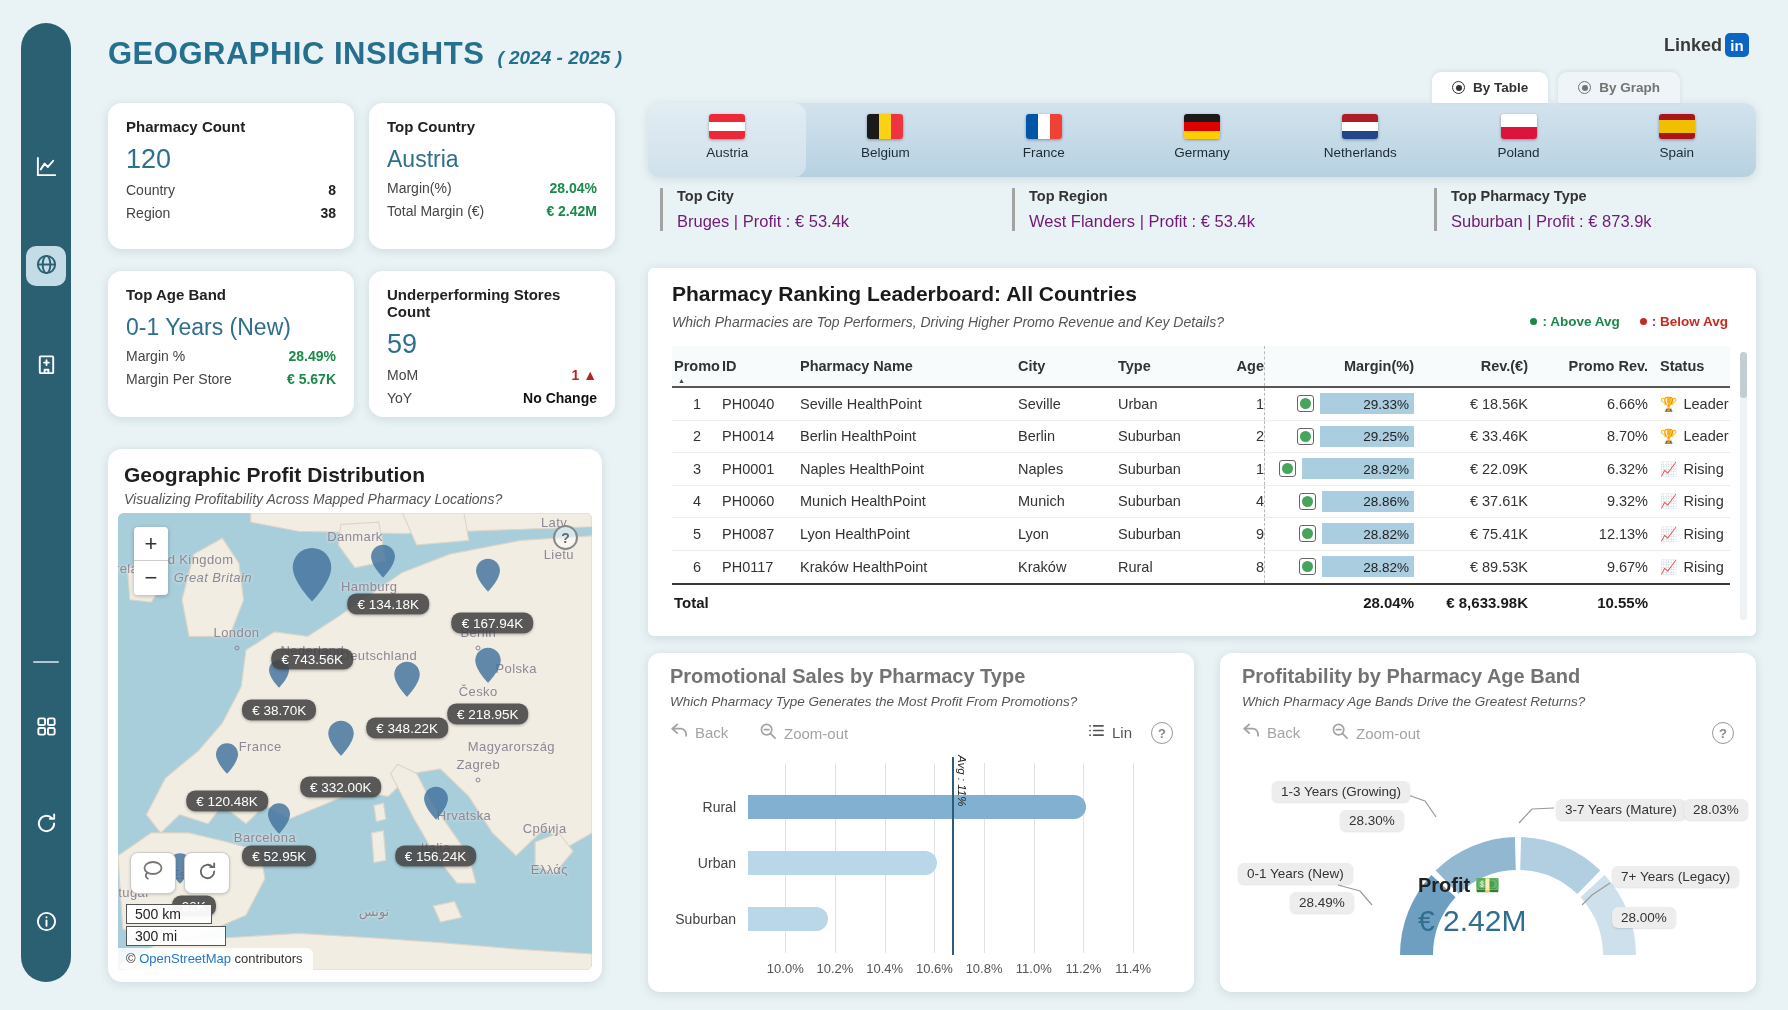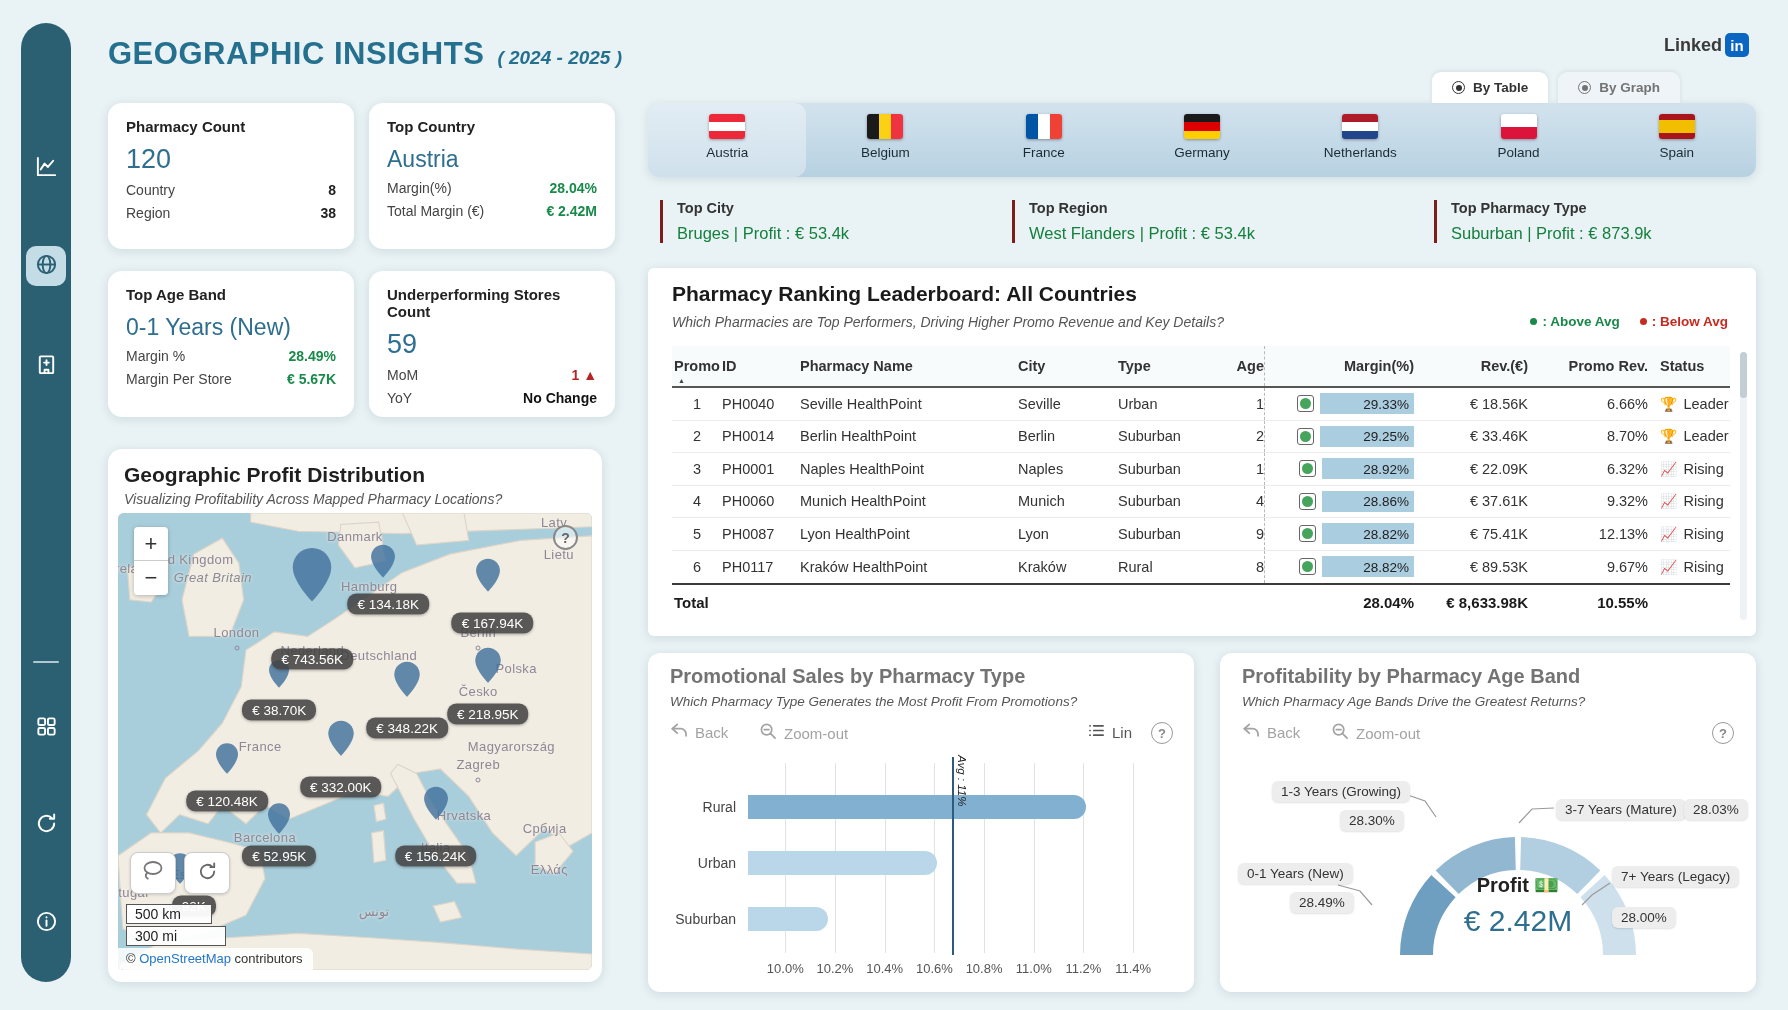--- a/index.html
+++ b/index.html
@@ -106,23 +106,23 @@
   .flag-be { background:linear-gradient(90deg,#1a1a1a 33%,#fbd116 33% 66%,#ef3340 66%); }
   .flag-fr { background:linear-gradient(90deg,#0055a4 33%,#fff 33% 66%,#ef4135 66%); }
   .flag-de { background:linear-gradient(180deg,#1a1a1a 33%,#dd0000 33% 66%,#ffce00 66%); }
   .flag-it { background:linear-gradient(90deg,#009246 33%,#fff 33% 66%,#ce2b37 66%); }
   .flag-nl { background:linear-gradient(180deg,#ae1c28 33%,#fff 33% 66%,#21468b 66%); }
   .flag-pl { background:linear-gradient(180deg,#fff 50%,#dc143c 50%); }
   .flag-es { background:linear-gradient(180deg,#aa151b 25%,#f1bf00 25% 75%,#aa151b 75%); }
 
   
   #topStats { position:absolute; left:660px; top:188px; width:1096px; height:56px; }
-  .stat { position:absolute; top:12px; border-left:3px solid #7f1d1d; padding-left:14px; }
+  .stat { position:absolute; top:0; border-left:3px solid #a3a3a3; padding-left:14px; }
   .stat-label { font-size:14.5px; font-weight:600; color:#333; }
-  .stat-value { font-size:16.5px; color:#15803d; margin-top:8px; }
+  .stat-value { font-size:16.5px; color:#701a75; margin-top:8px; }
 
   
   #lbCard { position:absolute; left:648px; top:268px; width:1108px; height:368px;
     background:#fff; border-radius:6px; box-shadow:0 2px 10px rgba(90,130,150,.20); }
   #lbTitle { position:absolute; left:24px; top:14px; font-size:21px; font-weight:800; color:#1a1a1a; }
   #lbSub { position:absolute; left:24px; top:46px; font-size:14px; font-style:italic; color:#555; }
   #lbLegend { position:absolute; right:28px; top:46px; display:flex; gap:20px; font-size:13.5px; }
   .legend-item { display:flex; align-items:center; gap:5px; font-weight:600; }
   .legend-dot { width:7px; height:7px; border-radius:50%; }
   #lbTable { position:absolute; left:24px; right:26px; top:78px; }
@@ -179,21 +179,21 @@
   .cat-label { position:absolute; left:0; width:88px; text-align:right; font-size:14px; color:#444; }
   #avgLine { position:absolute; top:4px; width:2px; height:198px; background:#2e5a7d; }
   #avgLabel { position:absolute; font-size:11.5px; font-style:italic; color:#222;
     transform:rotate(90deg); transform-origin:left top; white-space:nowrap; }
 
   
   #gaugeSvg { position:absolute; left:158px; top:152px; }
   .gpill { position:absolute; background:#ededed; border-radius:6px; padding:3px 9px;
     font-size:13.5px; color:#333; white-space:nowrap; box-shadow:0 1px 2px rgba(0,0,0,.12); z-index:3; }
   #gaugeLines { position:absolute; left:0; top:0; width:536px; height:339px; z-index:2; pointer-events:none; }
-  #gaugeCenter { position:absolute; left:198px; top:220px; width:200px; text-align:center; z-index:3; }
+  #gaugeCenter { position:absolute; left:198px; top:220px; width:200px; text-align:left; z-index:3; }
   #gaugeCenterLabel { font-size:20px; font-weight:700; color:#222; }
   #gaugeCenterValue { font-size:30px; color:#2e6e8e; margin-top:7px; }
 </style>
 </head>
 <body>
 
 <div id="stage">
 
   <div id="sidebar">
     <div class="side-active-pill"></div>
@@ -573,21 +573,21 @@
             <div class="cell a-c">3</div>
             <div class="cell a-l">PH0001</div>
             <div class="cell a-l">Naples HealthPoint</div>
             <div class="cell a-l">Naples</div>
             <div class="cell a-l">Suburban</div>
             <div class="cell a-r">1</div>
             <div class="cell a-r mcol">
               <div class="dot-box">
                 <div class="gdot"></div>
               </div>
-              <div class="mbar" style="width: 92px;">
+              <div class="mbar" style="width: 112px;">
                 <span>28.92%</span>
               </div>
             </div>
             <div class="cell a-r">€ 22.09K</div>
             <div class="cell a-r">6.32%</div>
             <div class="cell a-l statuscell">
               <span class="sicon">📈</span>
               <span>Rising</span>
             </div>
           </div>

